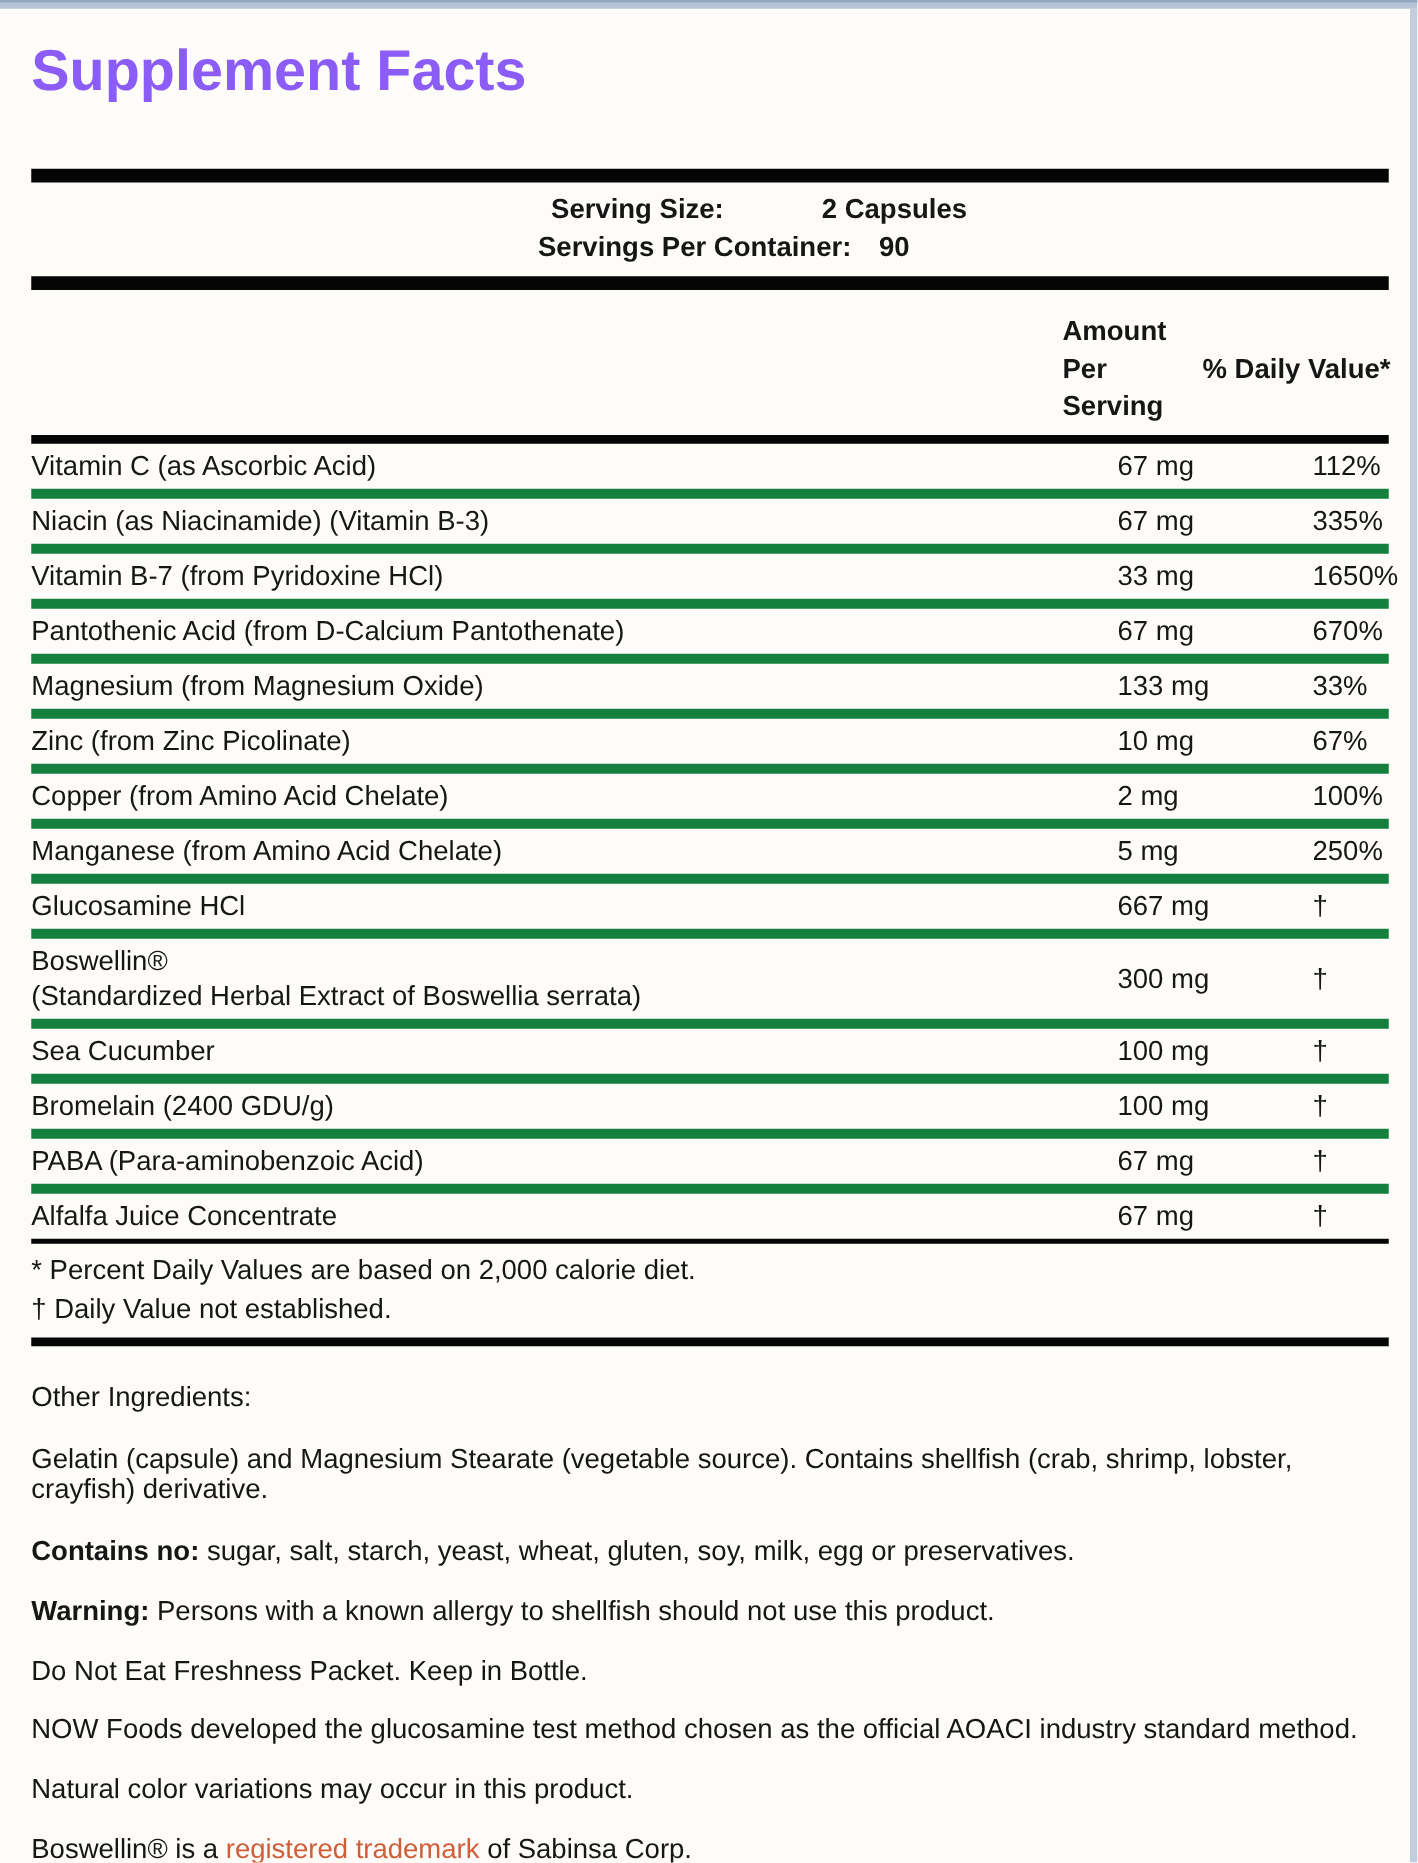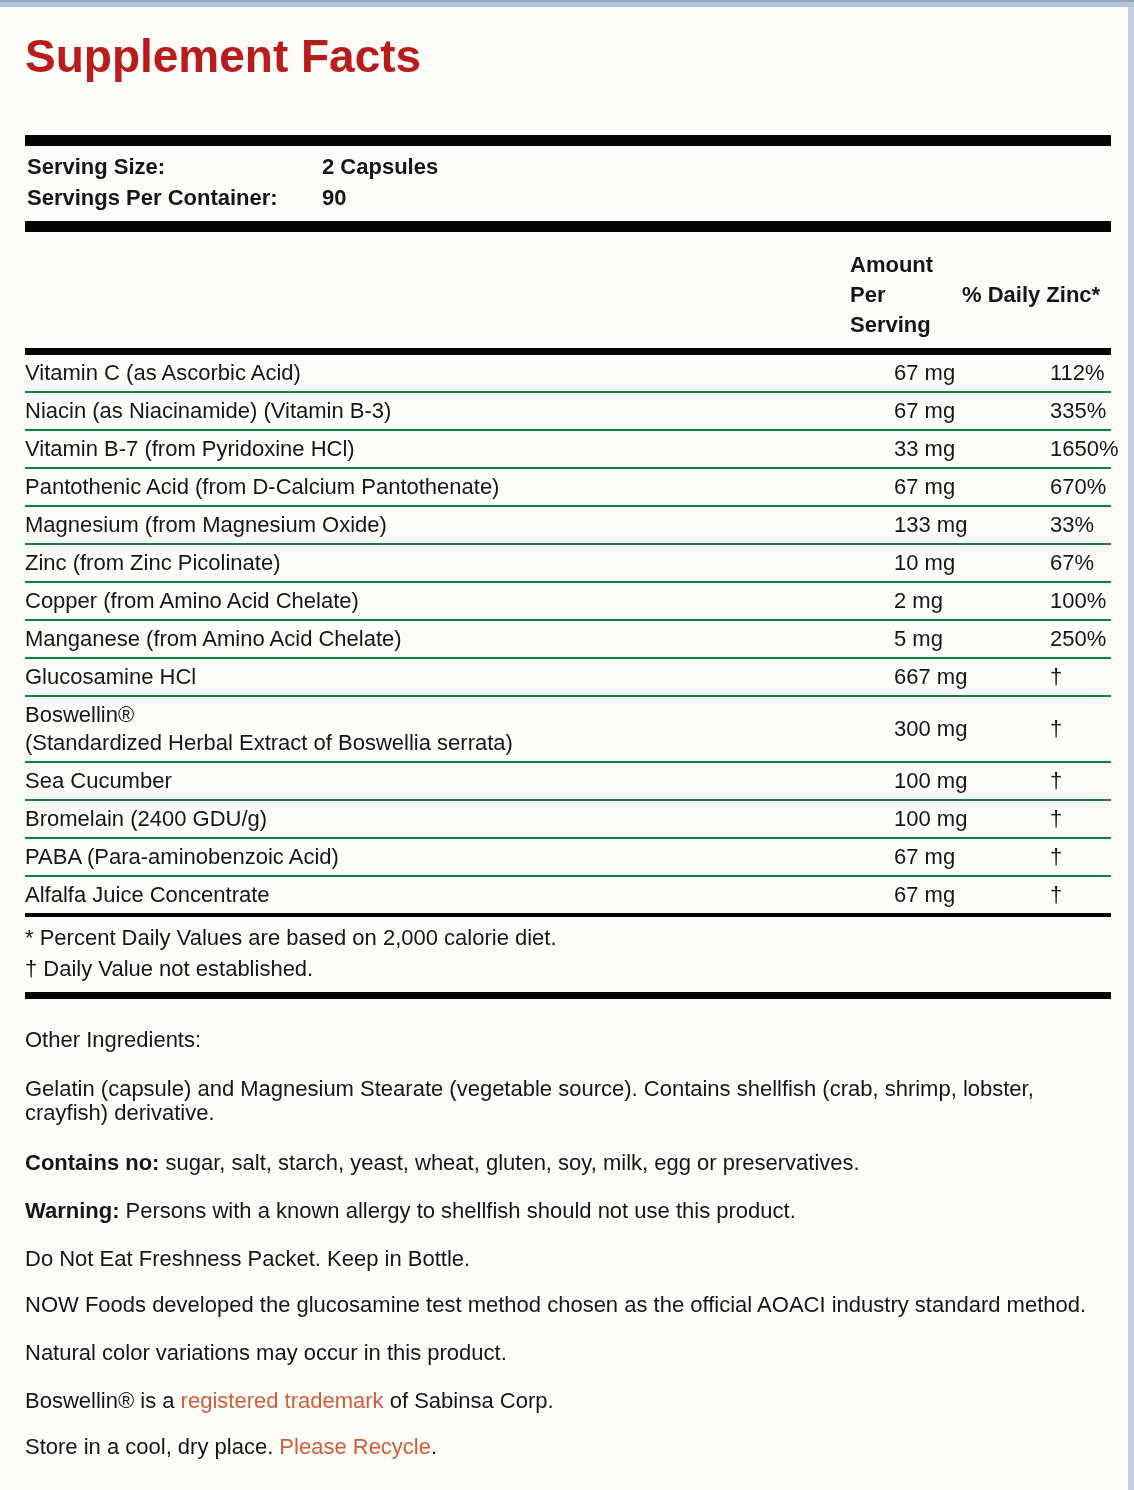--- a/index.html
+++ b/index.html
@@ -21,48 +21,48 @@
     background: #c2cedd;
   }
   .content {
     position: absolute; top: 7px; left: 25px; width: 1086px;
   }
   .title {
     margin-top: 22px;
     font-size: 46px;
     font-weight: 900;
     letter-spacing: 0px;
-    color: #b91c1c;
+    color: #8b5cf6;
   }
   .bar { background: #050505; width: 100%; }
   .bar-thick { height: 11px; }
   .bar-medium { height: 7px; }
   .bar-small { height: 4px; }
   .bar1 { margin-top: 52px; }
   .serving-block { padding: 5px 2px 8px 2px; }
-  .serving-row { line-height: 31px; font-size: 22px; font-weight: bold; }
+  .serving-row { line-height: 31px; font-size: 22px; font-weight: bold; text-align: center; }
   .serving-label { display: inline-block; width: 295px; }
   .thead {
     display: grid;
     grid-template-columns: 825px 112px 1fr;
     padding: 18px 0 8px 0;
     font-size: 22px;
     font-weight: bold;
   }
   .thead .amt-head { line-height: 30px; }
   .thead .dv-head { align-self: center; white-space: nowrap; }
   .trow {
     display: grid;
     grid-template-columns: 825px 112px 1fr;
     font-size: 22px;
     padding: 4px 0;
     align-items: center;
     gap: 44px;
   }
-  .trow + .trow { border-top: 2px solid #15803d; }
+  .trow + .trow { border-top: 8px solid #15803d; }
   .trow .tname { line-height: 28px; }
   .trow .tamt, .trow .tdv { line-height: 28px; }
   .footnotes { padding: 5px 0 8px 0; border-top: 2px solid #0a0a0a; }
   .footnote { font-size: 22px; line-height: 31px; }
   .sections { padding-right: 20px; }
   .section-heading {
     margin-top: 28px;
     font-size: 22px;
     font-weight: normal;
   }
@@ -95,21 +95,21 @@
     <div class="serving-row">
       <span class="serving-label">Servings Per Container:</span><span>90</span>
     </div>
   </div>
 
   <div class="bar bar-thick"></div>
 
   <div class="thead">
     <span></span>
     <span class="amt-head">Amount Per Serving</span>
-    <span class="dv-head">% Daily Zinc*</span>
+    <span class="dv-head">% Daily Value*</span>
   </div>
 
   <div class="bar bar-medium"></div>
 
   <div class="tbody">
     <div class="trow">
       <span class="tname">Vitamin C (as Ascorbic Acid)</span>
       <span class="tamt">67 mg</span>
       <span class="tdv">112%</span>
     </div>

